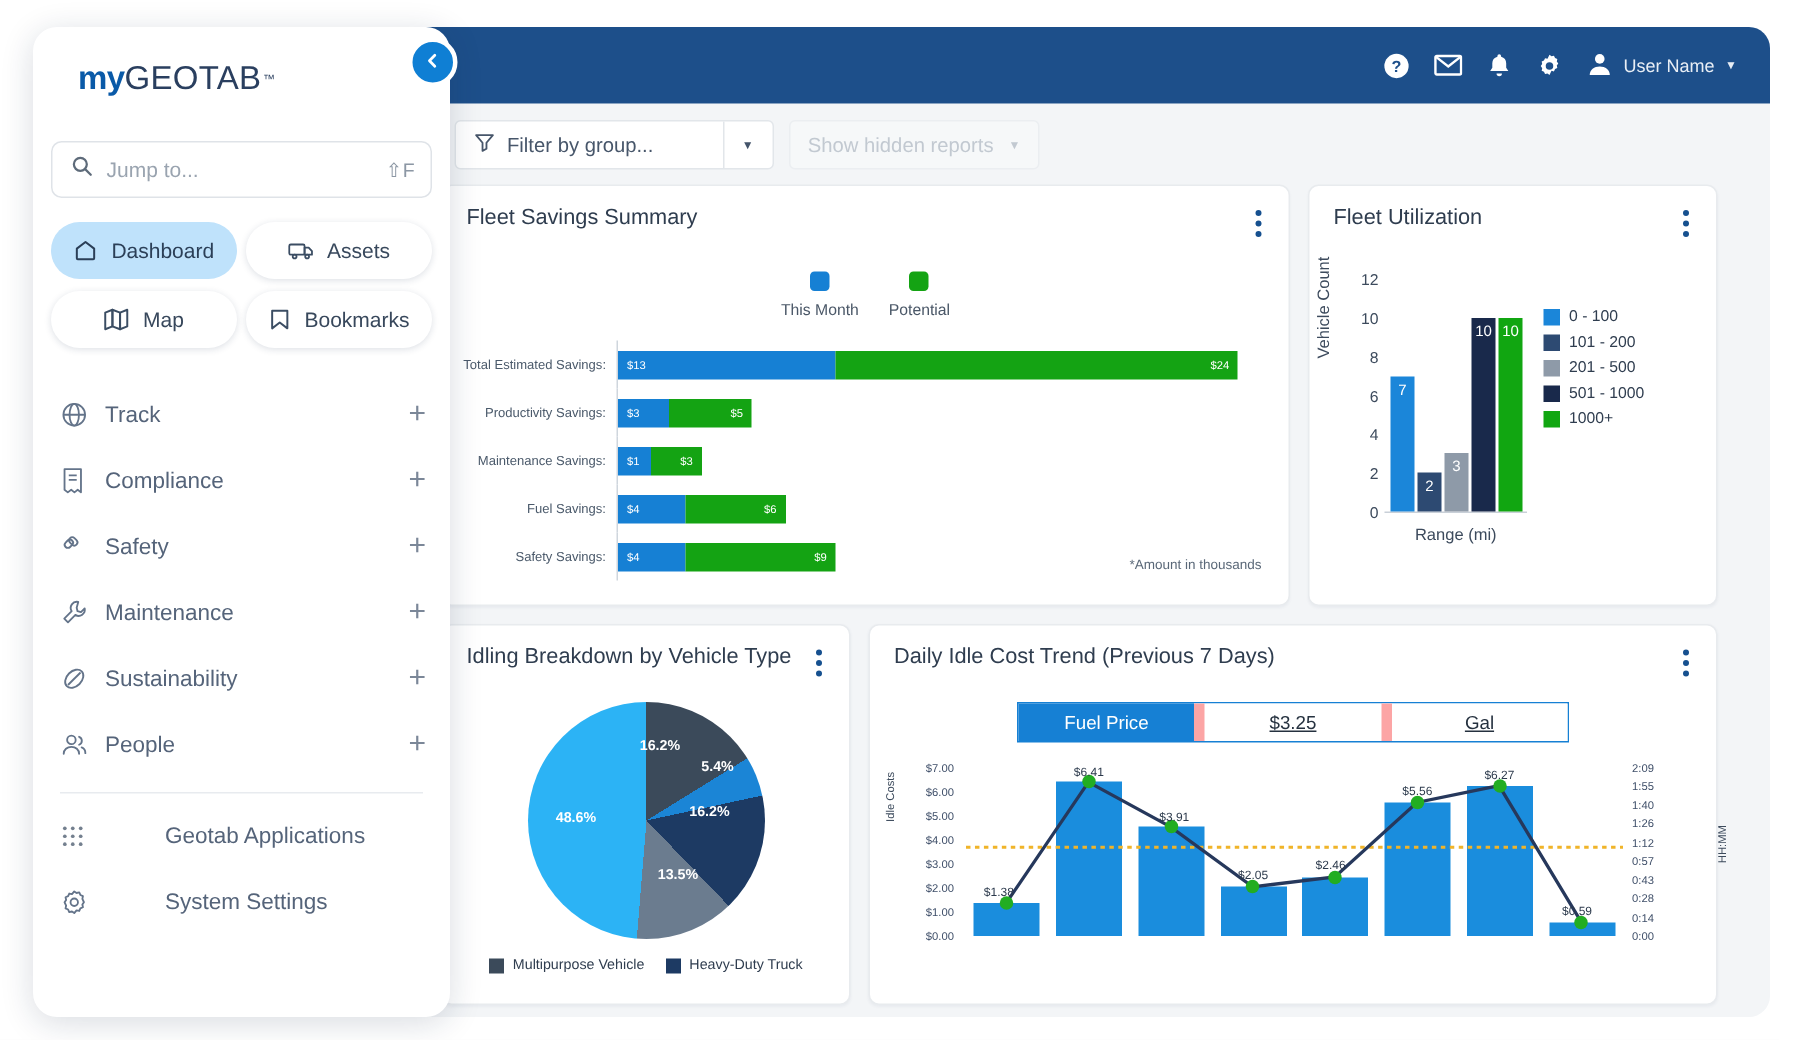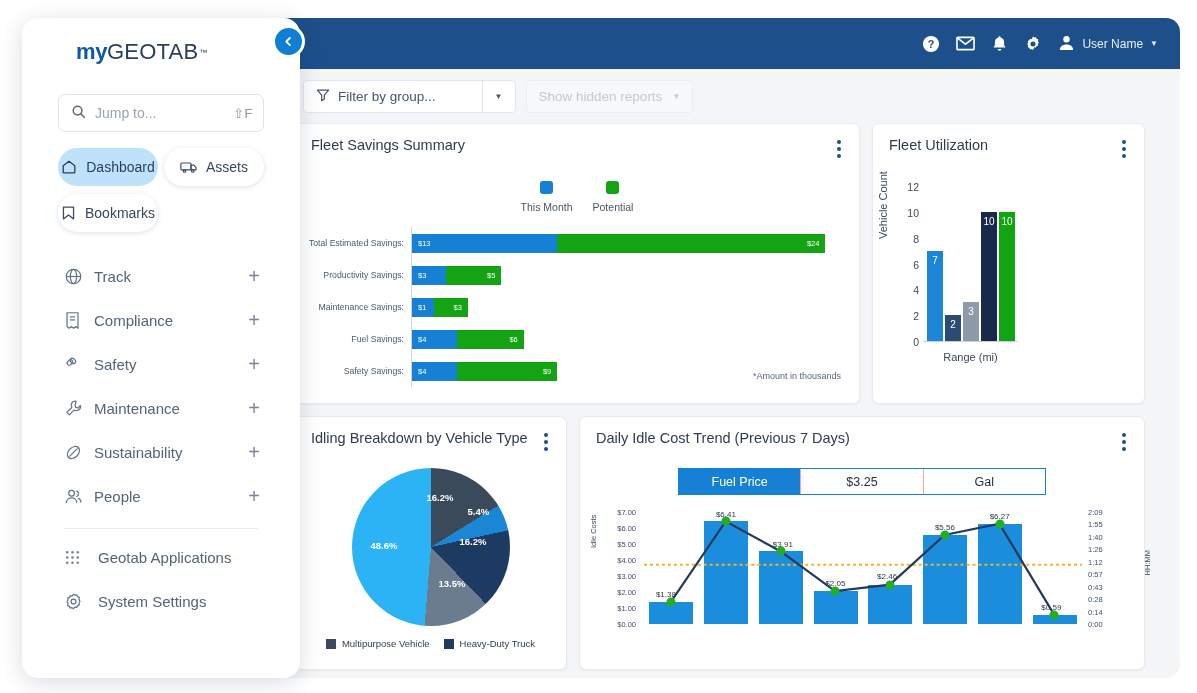--- a/index.html
+++ b/index.html
@@ -16,21 +16,21 @@
   }
 
   
   .sidebar {
     position: absolute;
     left: 22px; top: 18px;
     width: 278px; height: 660px;
     background: #ffffff;
     border-radius: 16px;
     box-shadow: 0 4px 22px rgba(20,40,70,.16);
-    padding: 0 36px;
+    padding: 0 12px;
     overflow: hidden;
     z-index: 5;
   }
   .brand {
     height: 56px;
     display: flex; align-items: center;
     padding-left: 18px;
     margin-top: 6px;
   }
   .brand .logo-my { font-weight: 700; font-size: 22px; color: #0a5aa8; letter-spacing: -0.4px; }
@@ -82,21 +82,21 @@
   .nav-sep { height: 1px; background: #e8ebef; margin: 10px 6px 4px 6px; }
 
   .bottomlist { margin-top: 6px; }
   .bottomrow {
     height: 44px;
     display: flex; align-items: center;
     padding-left: 6px;
     color: #5c6b7e;
   }
   .bottomrow .nicon { width: 34px; display: flex; align-items: center; }
-  .bottomrow .nlabel { font-size: 15px; color: #55647a; }
+  .bottomrow .nlabel { font-size: 15px; color: #55647a; margin-left: 36px; }
 
   
   .topbar {
     position: absolute;
     left: 280px; top: 18px; right: 17px;
     height: 51px;
     background: #1d4f8a;
     border-top-right-radius: 14px;
     border-top-left-radius: 0;
     display: flex; align-items: center; justify-content: flex-end;
@@ -220,21 +220,21 @@
   .pie-lbl { position: absolute; font-size: 9.5px; color: #fff; font-weight: 700; }
   .pie-legend { display: flex; justify-content: center; gap: 14px; margin-top: 12px; }
   .pl-item { display: flex; align-items: center; gap: 6px; font-size: 9.5px; color: #2f3d4f; }
   .pl-sw { width: 10px; height: 10px; }
 
   
   #card-trend { left: 285px; top: 293px; width: 566px; height: 254px; }
   .fuel-bar { display: flex; margin: 14px auto 0 auto; width: 368px; height: 27px; border: 1px solid #1680d4; }
   .fuel-cell { flex: 1; display: flex; align-items: center; justify-content: center; font-size: 12.5px; }
   .fuel-cell.on { background: #1680d4; color: #fff; }
-  .fuel-cell.off { background: #fff; color: #25313f; border-left: 1px solid #fca5a5; }
+  .fuel-cell.off { background: #fff; color: #25313f; border-left: 7px solid #fca5a5; text-decoration: underline; }
 
   .trend-body { position: relative; height: 160px; margin-top: 11px; }
   .t-ylabel {
     position: absolute; left: 9px; top: 42px;
     transform: rotate(-90deg); transform-origin: left top;
     font-size: 7.5px; color: #3c4a5c; white-space: nowrap;
   }
   .t-ylabel-r {
     position: absolute; right: 1px; top: 44px;
     transform: rotate(-90deg); transform-origin: right top;
@@ -287,20 +287,30 @@
       <div class="quick">
         <span>
           <svg width="17" height="15" viewBox="0 0 20 15" fill="none" stroke="#3b4d63" stroke-width="1.4" stroke-linejoin="round">
               <rect x="1" y="2.2" width="12" height="8" rx="1.2"></rect>
               <path d="M13 4.6h3.2L18.8 7.4v2.8H13z"></path>
               <circle cx="5.2" cy="11.6" r="1.5"></circle>
               <circle cx="15" cy="11.6" r="1.5"></circle>
             </svg>
         </span>
         <span>Assets</span>
+      </div>
+      <div class="quick">
+        <span>
+          <svg width="17" height="16" viewBox="0 0 18 17" fill="none" stroke="#3b4d63" stroke-width="1.4" stroke-linejoin="round">
+              <path d="M1.2 3.6 6.3 1.6v11.8L1.2 15.4z"></path>
+              <path d="M6.3 1.6l5.4 2v11.8l-5.4-2z"></path>
+              <path d="M11.7 3.6l5.1-2v11.8l-5.1 2z"></path>
+            </svg>
+        </span>
+        <span>Map</span>
       </div>
       <div class="quick">
         <span>
           <svg width="15" height="16" viewBox="0 0 16 17" fill="none" stroke="#3b4d63" stroke-width="1.4" stroke-linejoin="round">
               <path d="M2.6 2.2h10.8v12.6L8 10.6l-5.4 4.2z"></path>
             </svg>
         </span>
         <span>Bookmarks</span>
       </div>
     </div>
@@ -567,20 +577,42 @@
             <div class="ubar" style="left:58px;height:129.2px;background:#19294b">
                 <span>10</span>
               </div>
             <div class="ubar" style="left:76px;height:129.2px;background:#11a611">
                 <span>10</span>
               </div>
           </div>
 
           <div class="util-xlabel">Range (mi)</div>
 
+          <div class="util-legend">
+            <div class="ul-item">
+              <span class="ul-sw" style="background:#1b86d9"></span>
+              <span>0 - 100</span>
+            </div>
+            <div class="ul-item">
+              <span class="ul-sw" style="background:#2d4a72"></span>
+              <span>101 - 200</span>
+            </div>
+            <div class="ul-item">
+              <span class="ul-sw" style="background:#8e9aa8"></span>
+              <span>201 - 500</span>
+            </div>
+            <div class="ul-item">
+              <span class="ul-sw" style="background:#19294b"></span>
+              <span>501 - 1000</span>
+            </div>
+            <div class="ul-item">
+              <span class="ul-sw" style="background:#11a611"></span>
+              <span>1000+</span>
+            </div>
+          </div>
         </div>
       </div>
 
       <div class="card" id="card-pie">
         <div class="card-head">
           <div class="card-title">Idling Breakdown by Vehicle Type</div>
           <div class="kebab">
               <i></i>
               <i></i>
               <i></i>

